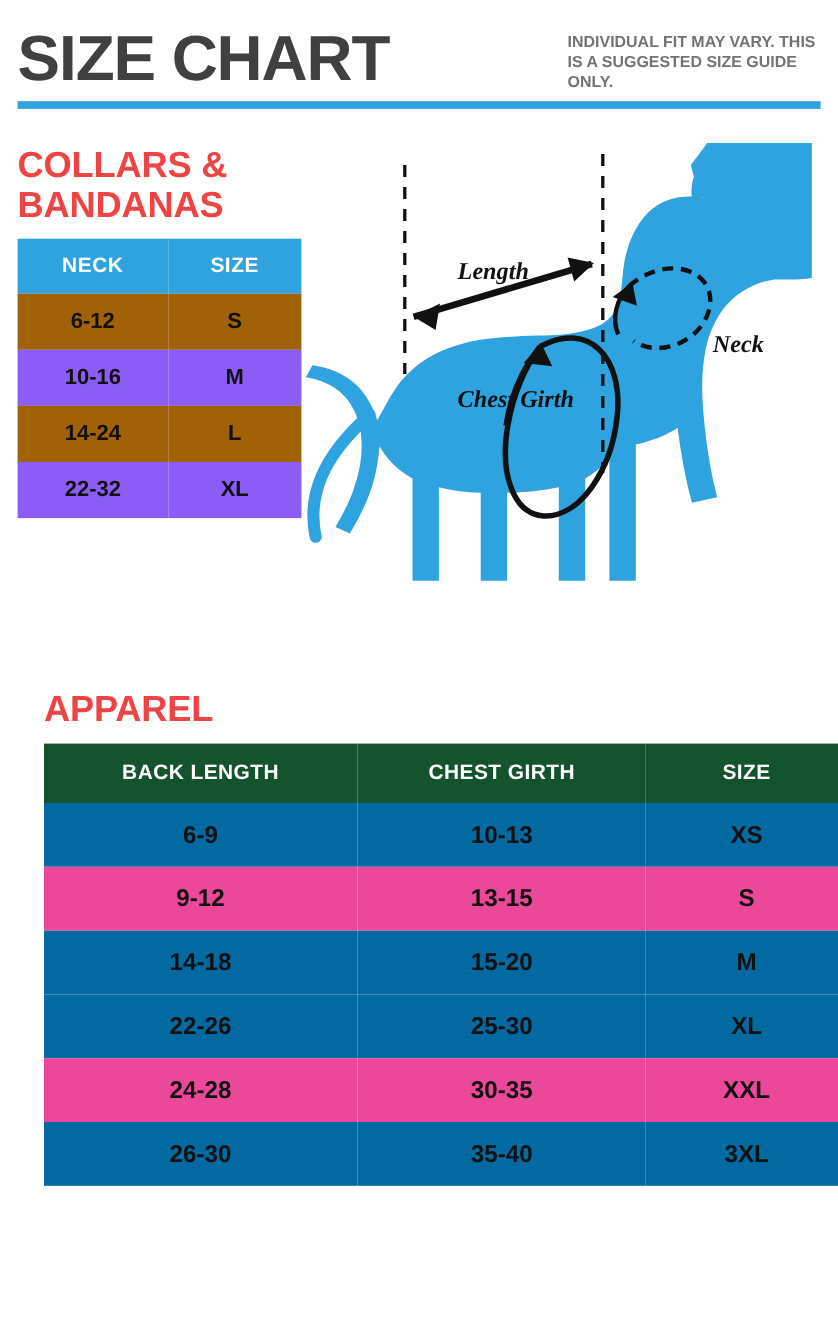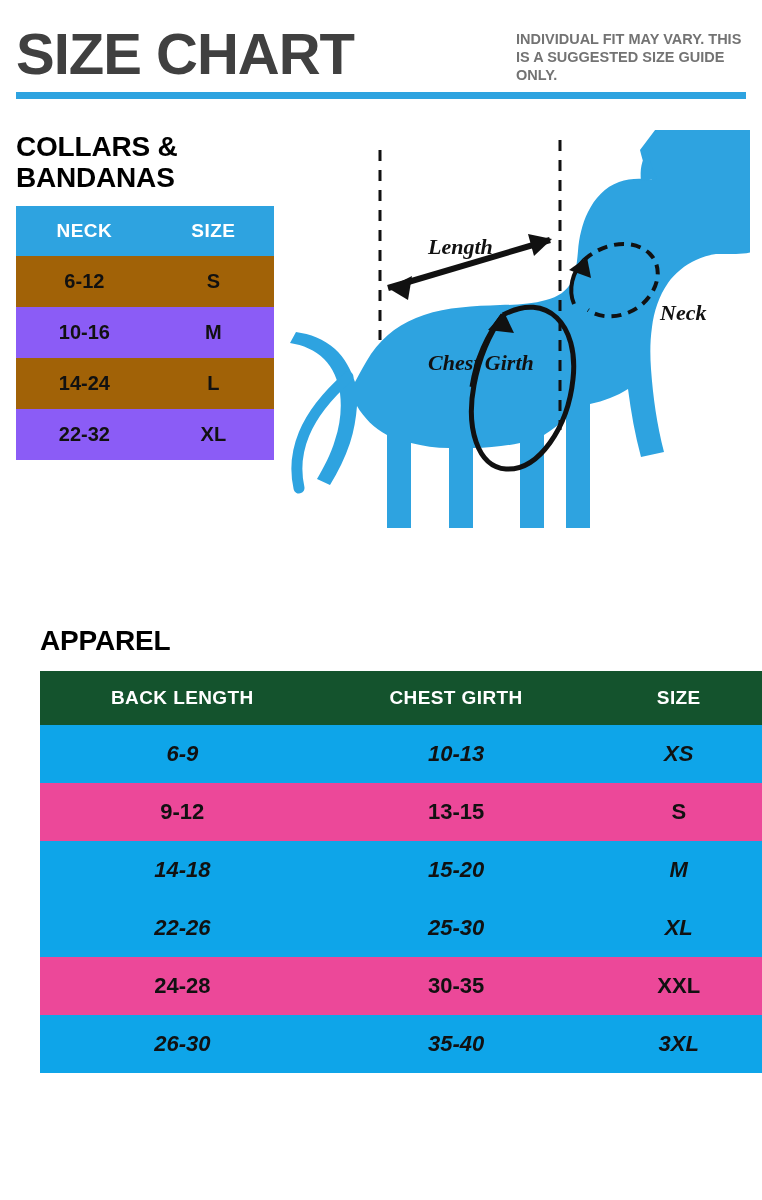--- a/index.html
+++ b/index.html
@@ -46,22 +46,22 @@
     max-width: 230px;
   }
   .header-rule {
     margin: 8px 16px 0 16px;
     height: 7px;
     background: #2ea3e0;
   }
 
   
   .section-title {
-    color: #000000;
-    font-size: 28px;
+    color: #ef4444;
+    font-size: 33px;
     font-weight: bold;
     line-height: 1.1;
     letter-spacing: -0.2px;
     margin: 0;
   }
 
   
   .collars-wrap {
     position: absolute;
     top: 132px;
@@ -94,21 +94,21 @@
   .collars-table tr.band-b td { background: #8b5cf6; }
   .collars-table td.col-neck { width: 53%; }
   .collars-table td.col-size { width: 47%; }
   .collars-table th.col-neck { width: 53%; }
   .collars-table th.col-size { width: 47%; }
 
   
   .dog-area {
     position: absolute;
     top: 130px;
-    left: 288px;
+    left: 276px;
     width: 462px;
     height: 452px;
   }
   .dog-area svg { display: block; }
 
   
   .apparel-wrap {
     position: absolute;
     top: 626px;
     left: 16px;
@@ -126,21 +126,21 @@
     padding: 16px 0;
     letter-spacing: 0.4px;
   }
   .apparel-table td {
     font-size: 22px;
     font-weight: bold;
     padding: 16px 0;
     text-align: center;
     color: #111;
   }
-  .apparel-table tr.band-a td { background: #0ea5e9; font-style: italic; }
+  .apparel-table tr.band-a td { background: #0369a1; }
   .apparel-table tr.band-b td { background: #ec4899; }
   .apparel-table .c1 { width: 39%; }
   .apparel-table .c2 { width: 36%; }
   .apparel-table .c3 { width: 25%; }
 </style>
 </head>
 <body>
 
 <div class="header">
   <div class="header-row">

